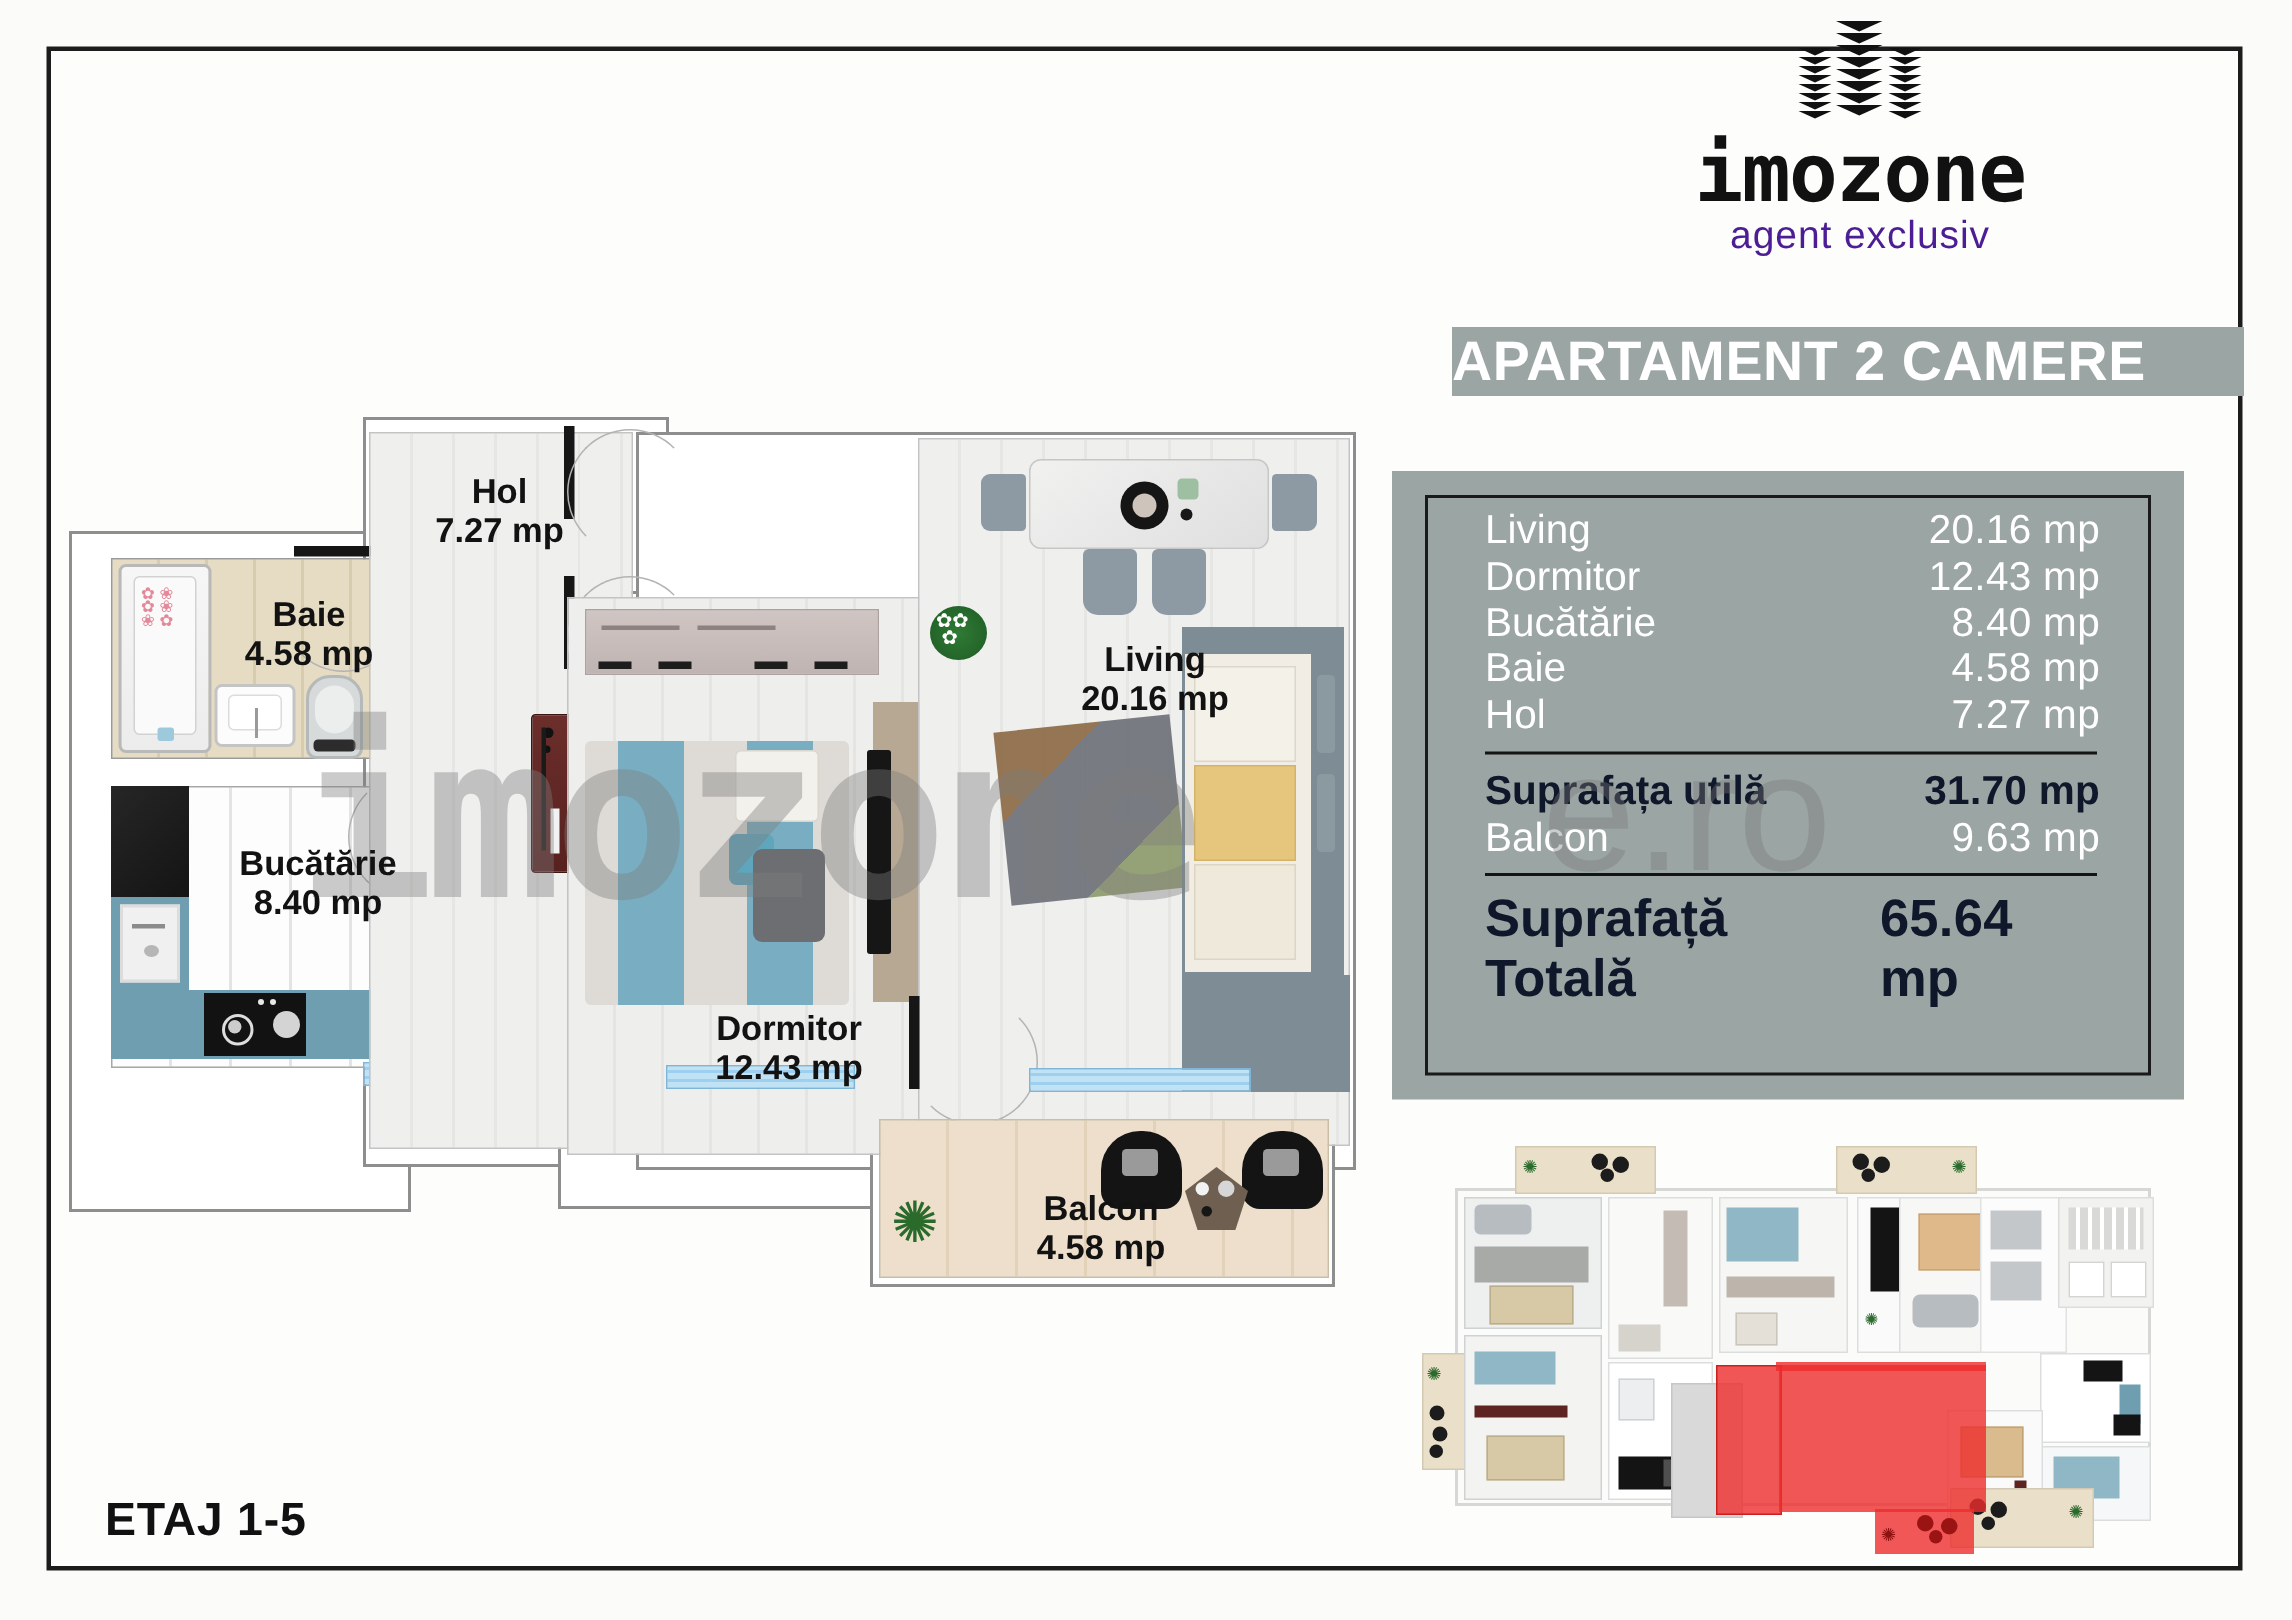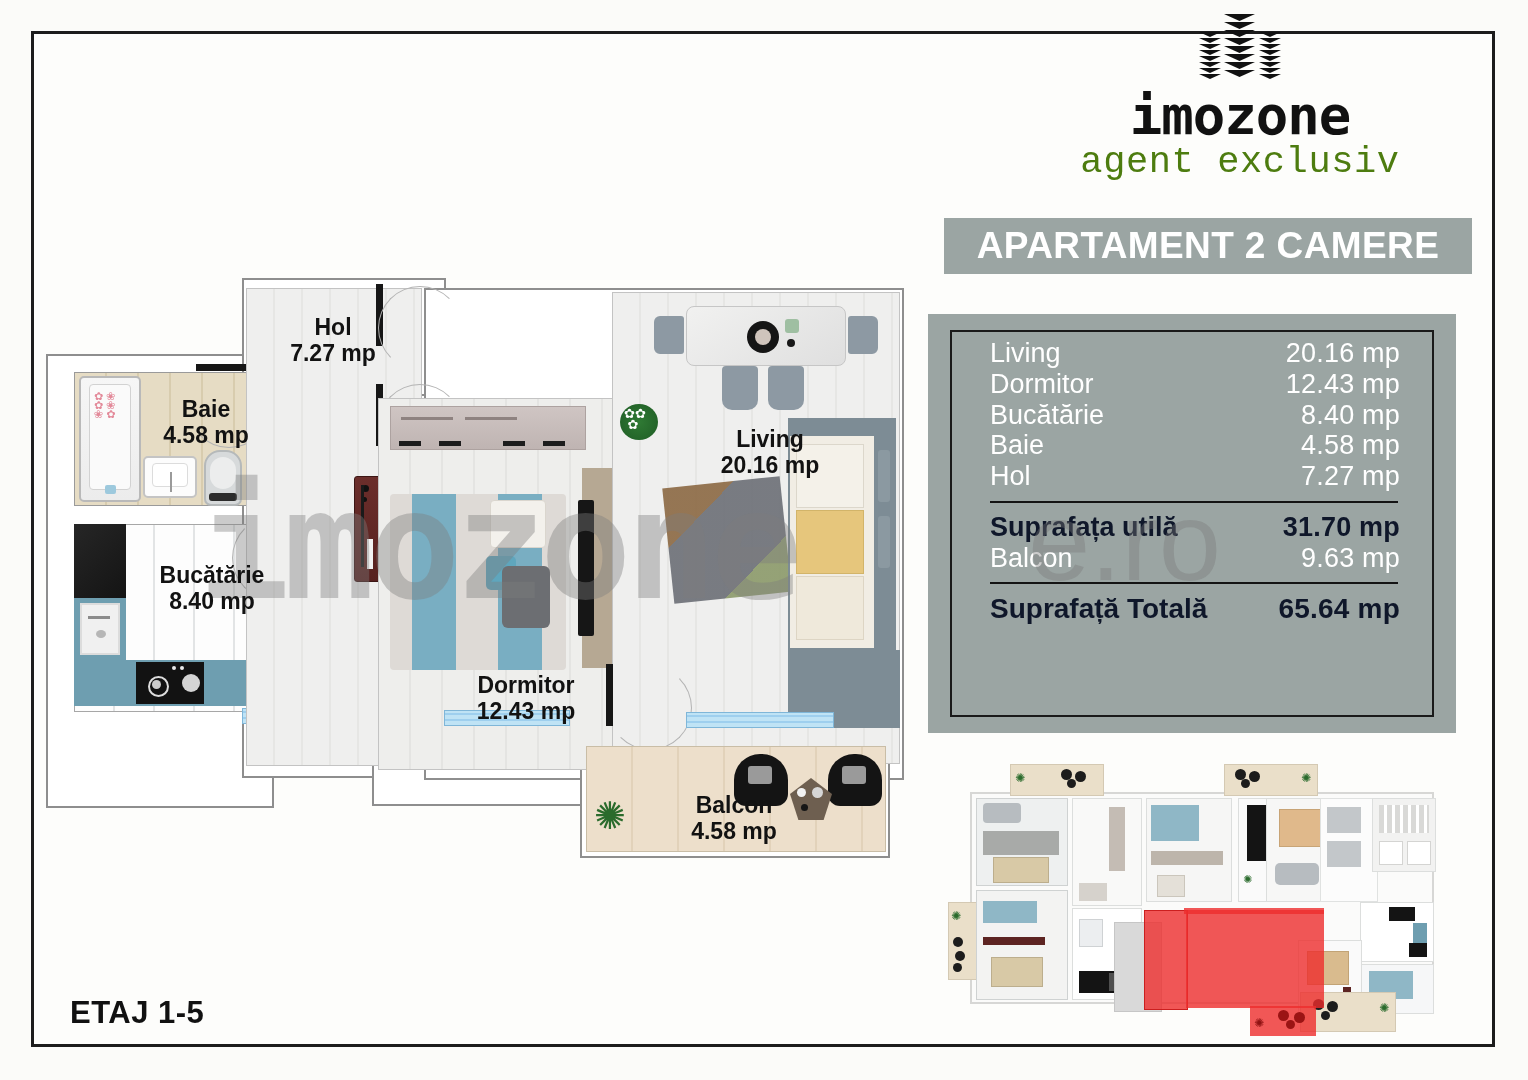--- a/index.html
+++ b/index.html
@@ -8,41 +8,41 @@
 
   
   #frame{position:absolute;left:31px;top:31px;width:1464px;height:1016px;
          border:3px solid #1c1c1c;background:#fdfdfb;box-sizing:border-box;}
 
   
   #brand{position:absolute;left:1030px;top:8px;width:420px;text-align:center;}
   #logo-mark{width:86px;height:78px;margin:0 auto;display:block;}
   #logo-word{font-size:54px;font-weight:700;letter-spacing:-1px;color:#111;
              line-height:1.02;margin-top:2px;font-family:"DejaVu Sans Mono",monospace;}
-  #logo-sub{font-size:37px;color:#4d7c0f;letter-spacing:.6px;margin-top:-2px;
-            font-family:Liberation Mono, monospace;}
-
-  
-  #title-bar{position:absolute;left:944px;top:218px;width:528px;height:56px;
-             background:#9ba5a3;display:flex;align-items:center;justify-content:center;}
+  #logo-sub{font-size:26px;color:#4c1d95;letter-spacing:.6px;margin-top:-2px;
+            font-family:Liberation Sans, sans-serif;}
+
+  
+  #title-bar{position:absolute;left:968px;top:218px;width:528px;height:46px;
+             background:#9ba5a3;display:flex;align-items:center;}
   #title-bar span{color:#ffffff;font-size:37px;font-weight:700;letter-spacing:.4px;}
 
   
   #areas-panel{position:absolute;left:928px;top:314px;width:528px;height:419px;
                background:#9ba5a3;}
   #areas-inner{position:absolute;left:22px;top:16px;right:22px;bottom:16px;
                border:2px solid #1a1a1a;padding:6px 0 0 0;box-sizing:border-box;}
   #areas-title{text-align:center;color:#fff;font-size:33px;font-weight:700;
                margin:2px 0 4px 0;letter-spacing:.3px;}
   .arow{display:flex;justify-content:space-between;align-items:baseline;
         padding:0 32px 0 38px;line-height:1.14;}
   .arow .lbl{color:#ffffff;font-size:27px;font-weight:400;}
   .arow .val{color:#ffffff;font-size:27px;font-weight:400;letter-spacing:.2px;}
   .arow.hl .lbl,.arow.hl .val{color:#0f172a;font-weight:700;}
-  .arow.big .lbl,.arow.big .val{font-size:28px;}
+  .arow.big .lbl,.arow.big .val{font-size:35px;}
   .asep{height:0;border-top:2px solid #141414;margin:9px 34px 9px 38px;}
 
   
   #wm-main{position:absolute;left:198px;top:470px;font-size:152px;font-weight:700;
            color:rgba(125,125,125,.40);letter-spacing:-6px;pointer-events:none;
            font-family:"DejaVu Sans Mono",monospace;line-height:1;}
   #wm-ro{position:absolute;left:1028px;top:486px;font-size:112px;font-weight:400;
          color:rgba(120,120,120,.38);pointer-events:none;line-height:1;
          font-family:"Liberation Sans",sans-serif;}
 

